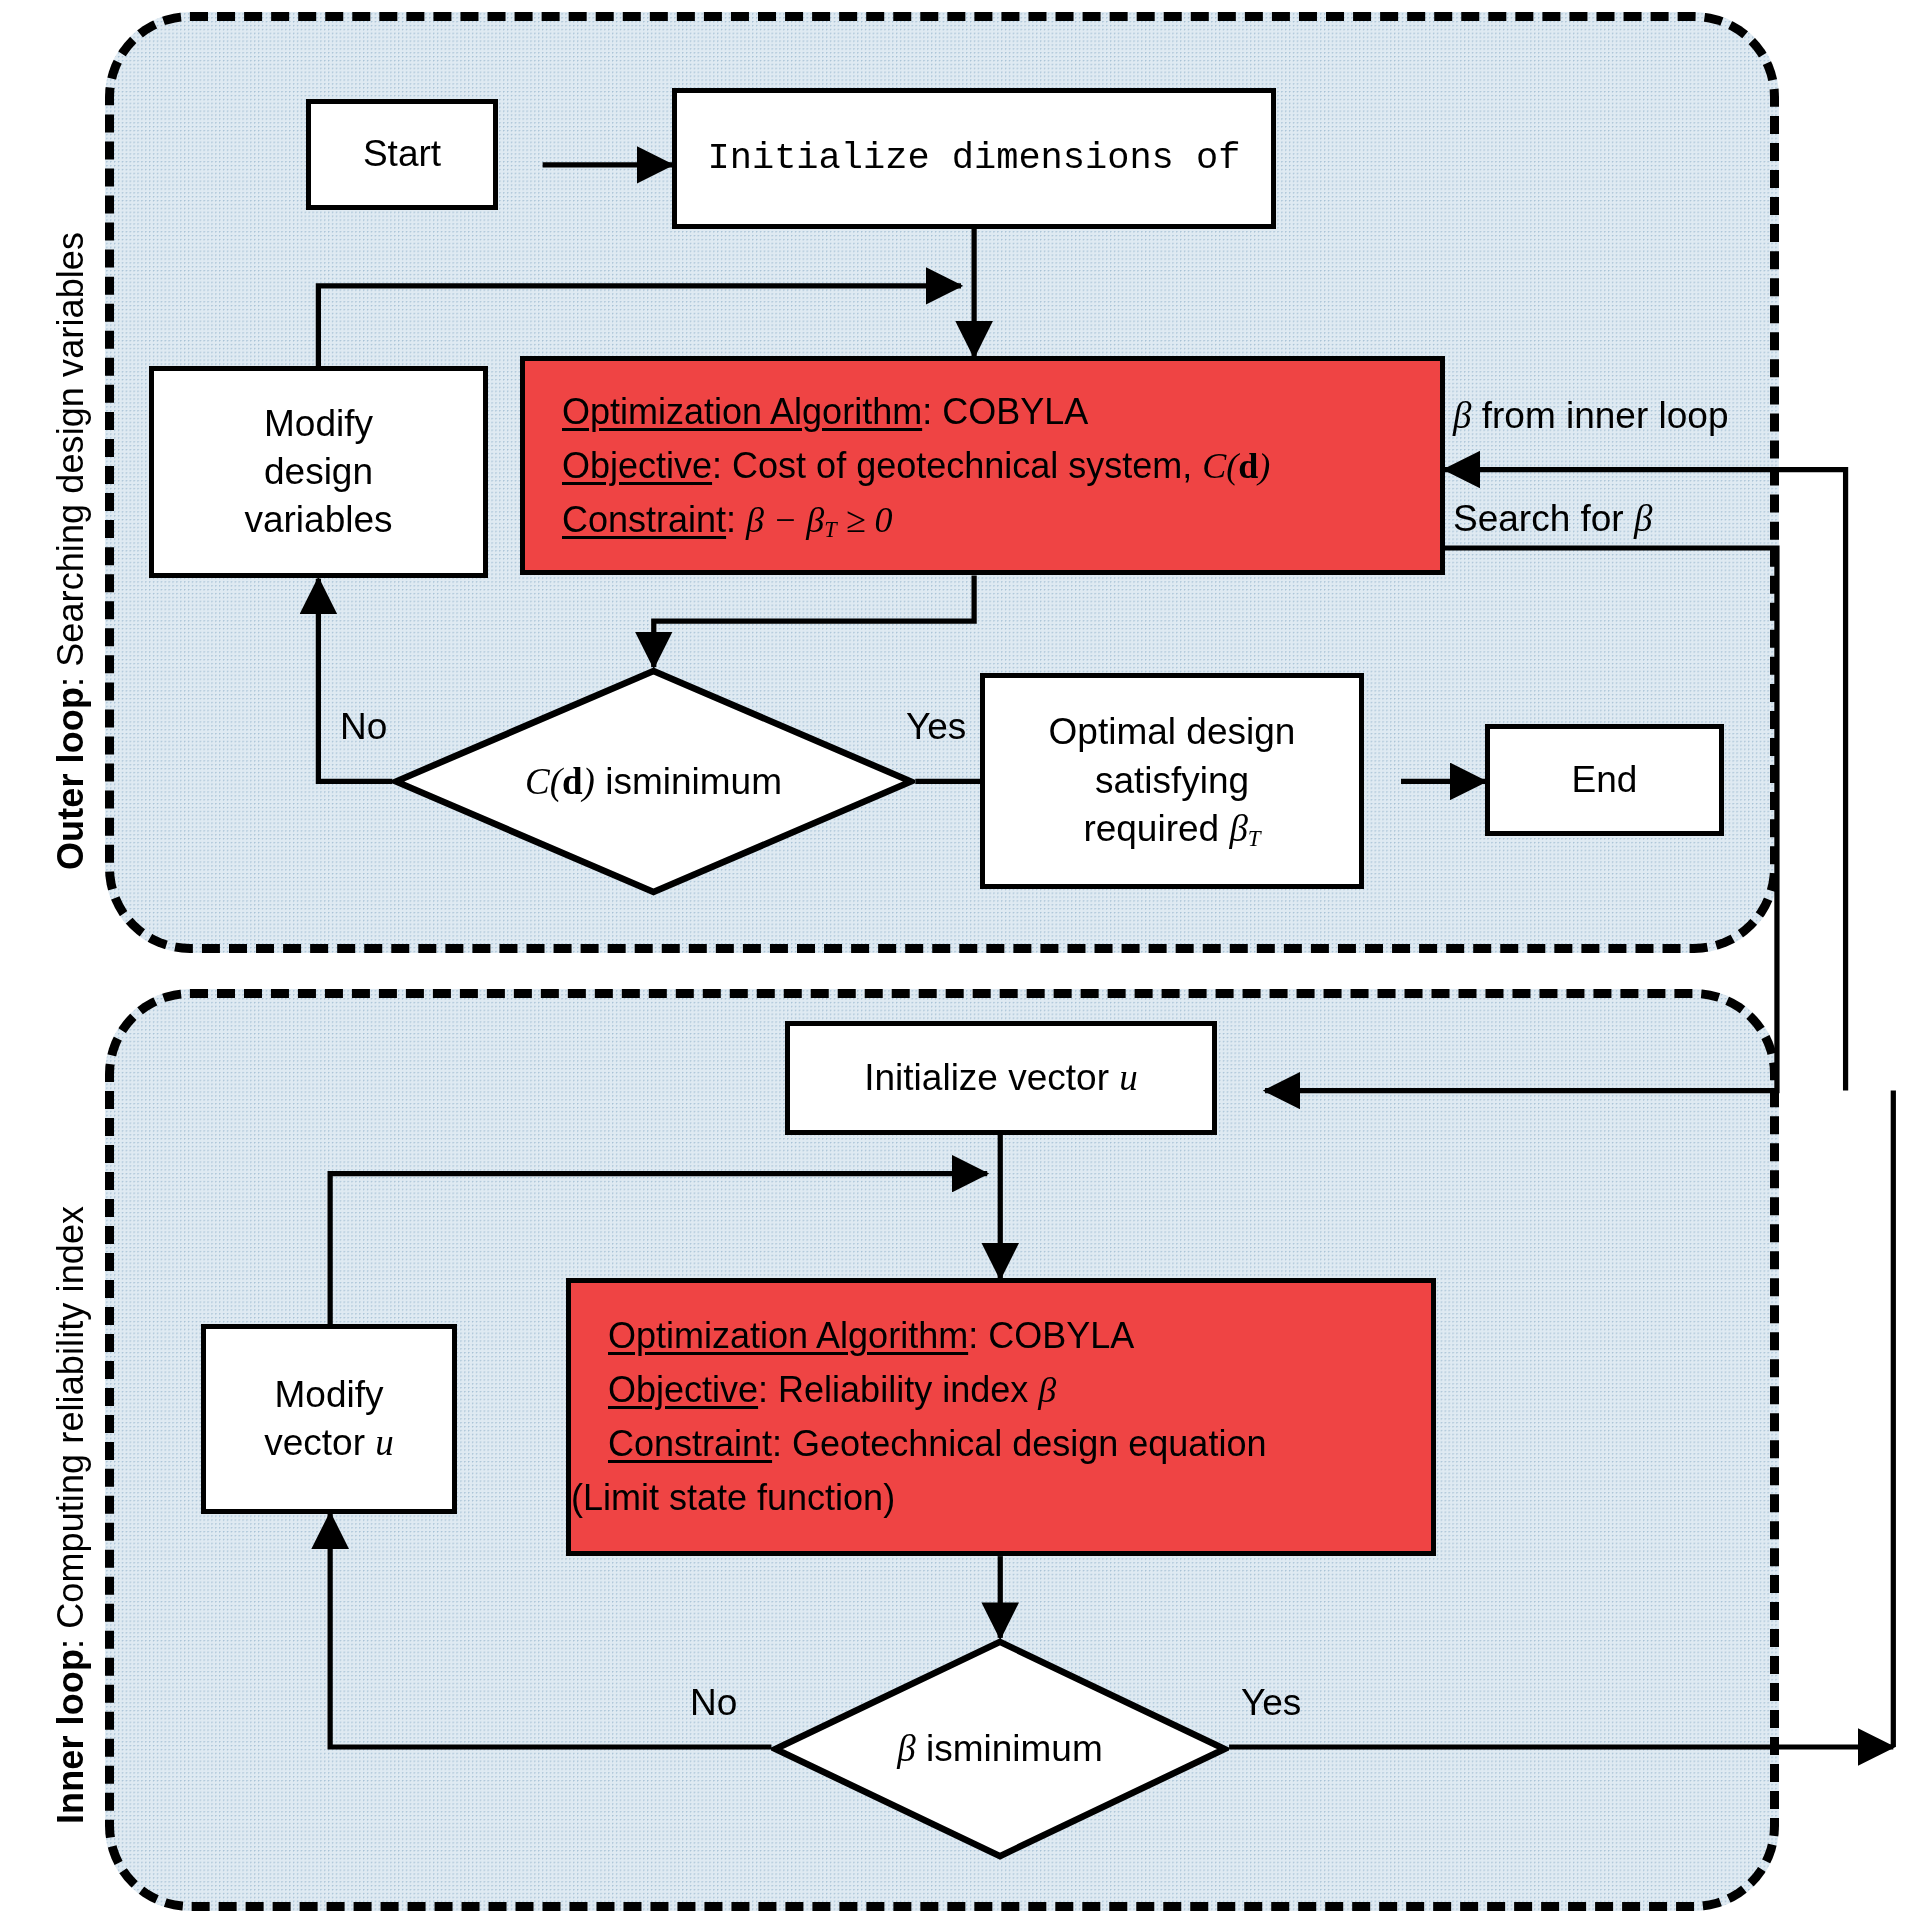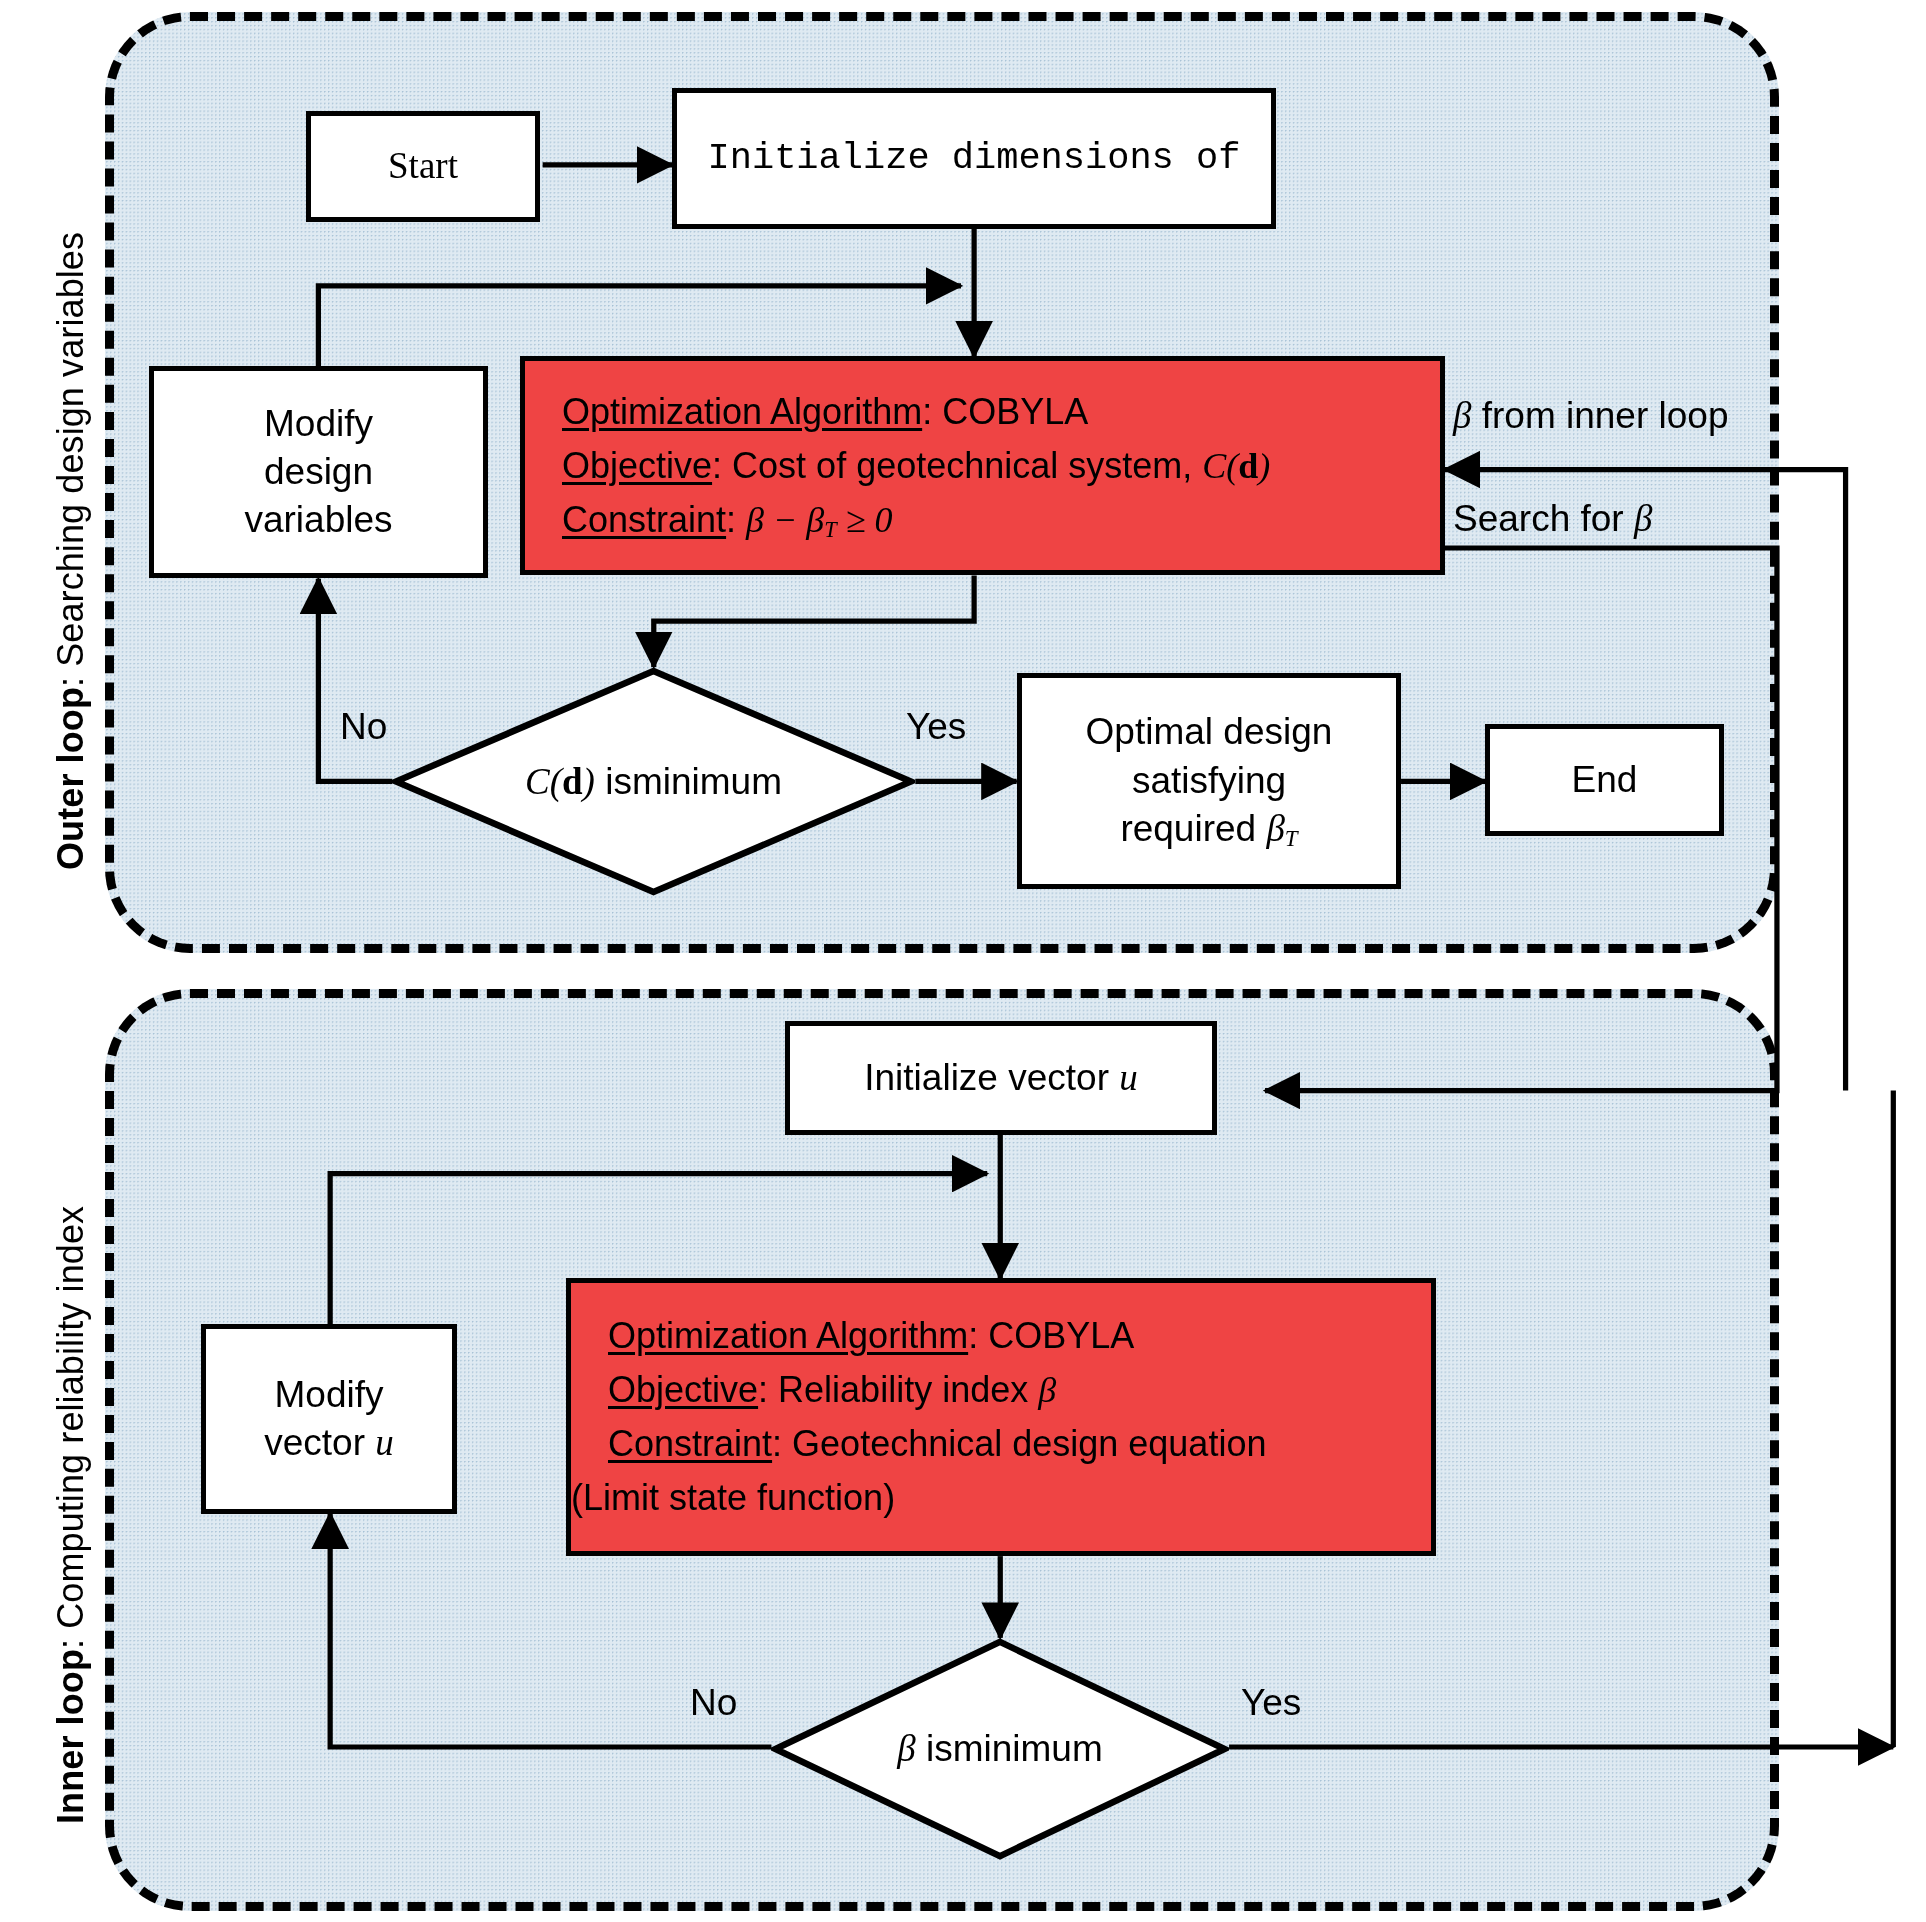--- a/index.html
+++ b/index.html
@@ -132,21 +132,21 @@
       <line x1="1530" y1="2380" x2="1530" y2="2505" marker-end="url(#arr)"></line>
 
       <path d="M 1180 2672 L 505 2672 L 505 2315" marker-end="url(#arr)"></path>
 
       <path d="M 1880 2672 L 2896 2672" marker-end="url(#arr)"></path>
       <path d="M 2896 2672 L 2896 1668"></path>
       <path d="M 2896 1668 L 2896 718" stroke-opacity="0"></path>
     </g>
   </svg>
 
-  <div class="node" style="left:306px;top:111px;width:234px;height:111px;font-family:Liberation Serif, serif;">
+  <div class="node" style="left:306px;top:99px;width:192px;height:111px;">
     <span>Start</span>
   </div>
 
   <div class="node tall" style="left:672px;top:88px;width:604px;height:141px;flex-direction:column;font-family:Liberation Mono, monospace;">
     <span>Initialize dimensions of</span>
   </div>
 
   <div class="node tall" style="left:149px;top:366px;width:339px;height:212px;flex-direction:column;">
     <span>Modify</span>
     <span>design</span>
@@ -168,21 +168,21 @@
   <div class="diamond-wrap" style="left:392px;top:667px;width:523px;height:229px;">
     <svg width="523" height="229" viewBox="0 0 800 350">
       <polygon points="400,6 794,175 400,344 6,175" fill="#ffffff" stroke="#000" stroke-width="10"></polygon>
     </svg>
     <div class="diamond-txt">
       <span><span class="mi">C</span><span class="mi">(</span><span class="mbold">d</span><span class="mi">)</span> is</span>
       <span>minimum</span>
     </div>
   </div>
 
-  <div class="node tall" style="left:1017px;top:673px;width:384px;height:216px;flex-direction:column;">
+  <div class="node tall" style="left:980px;top:673px;width:384px;height:216px;flex-direction:column;">
     <span>Optimal design</span>
     <span>satisfying</span>
     <span>required&nbsp;<span class="mi">β<sub class="t">T</sub></span></span>
   </div>
 
   <div class="node" style="left:1485px;top:724px;width:239px;height:112px;">
     <span>End</span>
   </div>
 
   <div class="elabel" style="left:340px;top:706px;">No</div>

